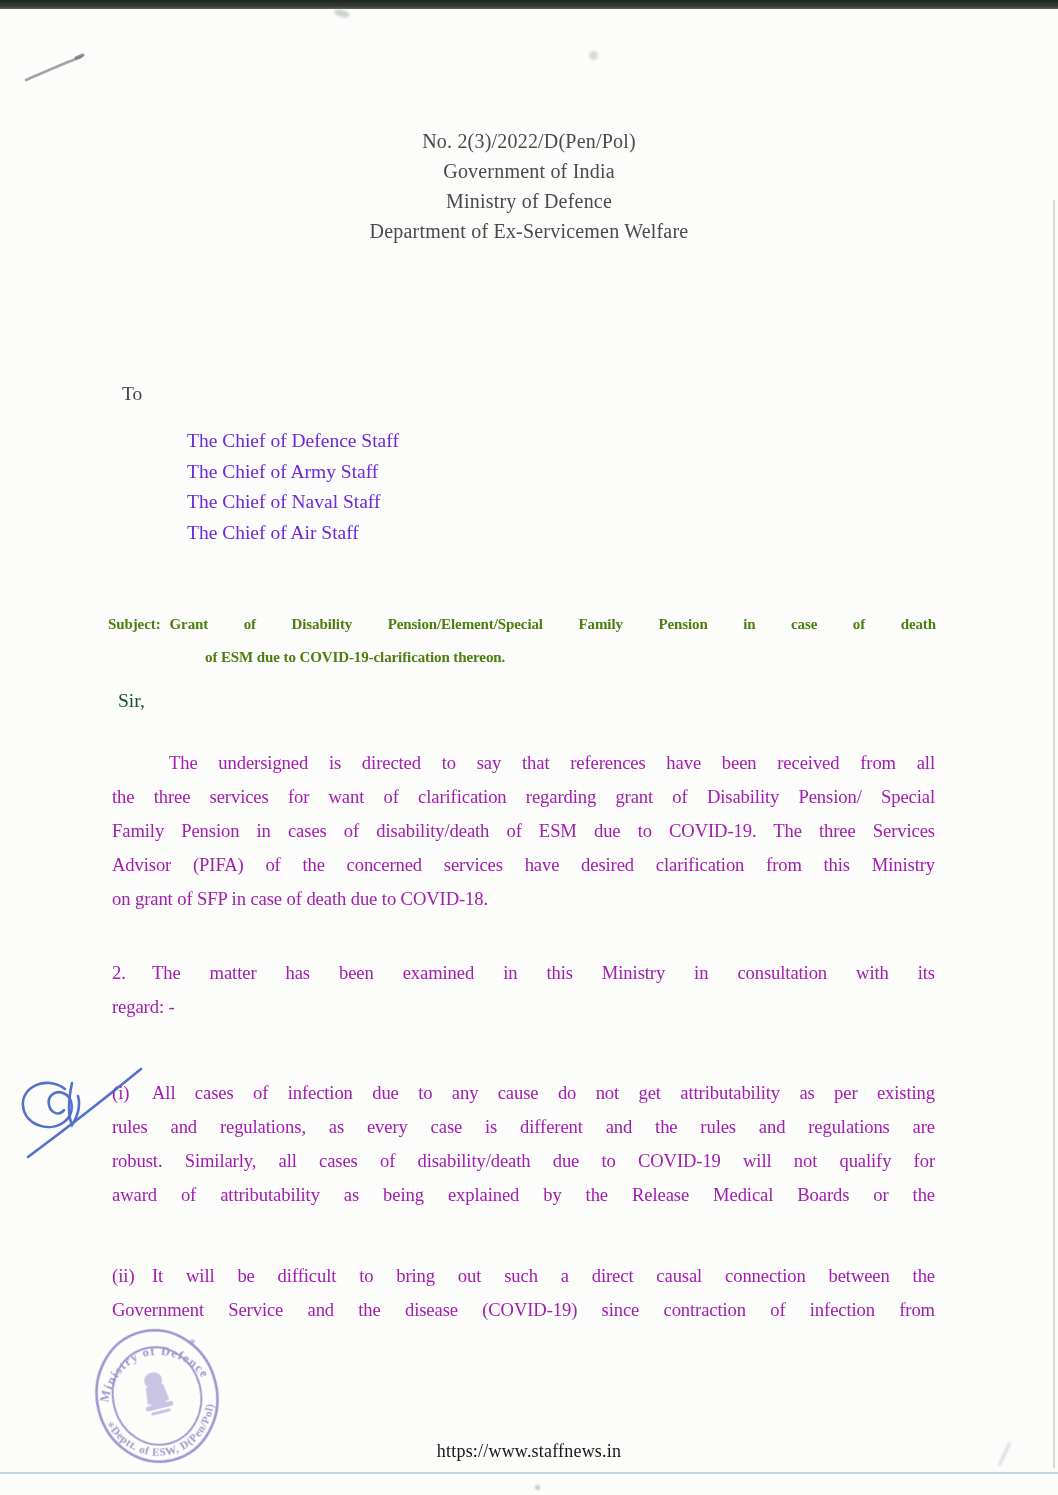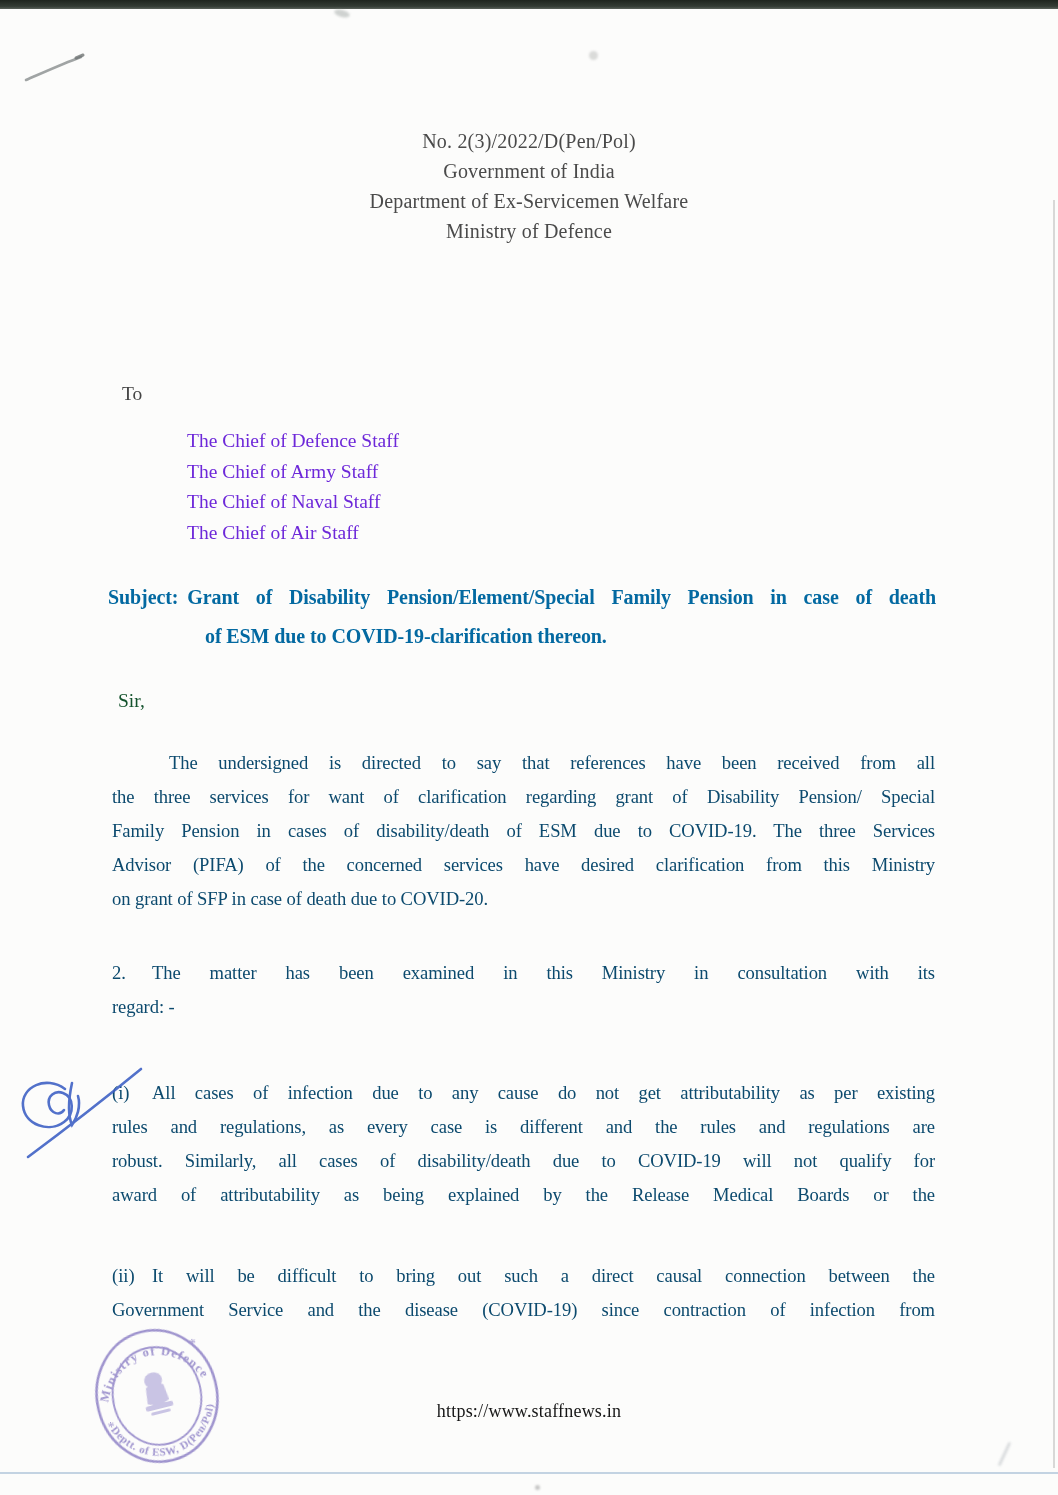--- a/index.html
+++ b/index.html
@@ -27,41 +27,41 @@
   .stamp-svg { position:absolute; left:90px; top:1322px; width:140px; height:150px; }
 
   .letterhead { position:absolute; top:126px; left:0; width:1058px; text-align:center;
     font-size:20px; line-height:30px; color:#4a4a4a; letter-spacing:.2px; }
   .dateblock { position:absolute; top:300px; right:128px; text-align:right;
     font-size:20px; line-height:32px; color:#464646; }
   .ord { font-size:12px; vertical-align:7px; }
   .to-label { position:absolute; top:383px; left:122px; font-size:19.5px; color:#444; }
   .addressees { position:absolute; top:426px; left:187px; font-size:19.5px;
     line-height:30.5px; color:#6d28d9; }
-  .subject { position:absolute; top:586px; left:108px; width:828px;
-    font-weight:bold; font-size:20px; color:#0369a1; letter-spacing:-.1px; }
+  .subject { position:absolute; top:616px; left:108px; width:828px;
+    font-weight:bold; font-size:15px; color:#4d7c0f; letter-spacing:-.1px; }
   .subj-l1 { text-align:justify; text-align-last:justify; }
   .subj-label { margin-right:9px; }
   .subj-l2 { margin-top:16px; padding-left:97px; }
   .salutation { position:absolute; top:690px; left:118px; font-size:19.5px; color:#14532d; }
 
   .para { position:absolute; left:112px; width:823px; font-size:18.6px;
-    line-height:34px; color:#0c4a6e; }
+    line-height:34px; color:#a21caf; }
   .para1 { top:746px; }
   .para2 { top:956px; }
   .itemi { top:1076px; }
   .itemii { top:1259px; }
   .pnum { position:absolute; left:0; top:0; }
   .bline { text-align:justify; text-align-last:justify; height:34px; overflow:hidden;
     letter-spacing:-.1px; }
   .bline.last { text-align-last:left; }
   .bline.first { text-indent:40px; }
   .para1 .bline.first { text-indent:57px; }
 
-  .footer-url { position:absolute; top:1401px; left:0; width:1058px; text-align:center;
+  .footer-url { position:absolute; top:1441px; left:0; width:1058px; text-align:center;
     font-size:18px; font-weight:500; color:#161616; letter-spacing:.2px; }
 </style>
 </head>
 <body>
 
 <div class="page">
 
   <div class="scan-band"></div>
   <div class="right-edge"></div>
   <div class="smudge smudge1"></div>
@@ -70,22 +70,22 @@
   <div class="smudge smudge4"></div>
 
   <svg class="pen-slash" viewBox="0 0 64 38">
     <path d="M 4,32 C 18,26 40,16 59,9" stroke="#8f9494" stroke-width="2.6" fill="none" stroke-linecap="round" opacity="0.85"></path>
     <path d="M 54,10 L 61,7" stroke="#6f7474" stroke-width="3" fill="none" stroke-linecap="round" opacity="0.8"></path>
   </svg>
 
   <div class="letterhead">
     <div>No. 2(3)/2022/D(Pen/Pol)</div>
     <div>Government of India</div>
+    <div>Ministry of Defence</div>
     <div>Department of Ex-Servicemen Welfare</div>
-    <div>Ministry of Defence</div>
   </div>
 
 
   <div class="to-label">To</div>
 
   <div class="addressees">
 
   <div class="addr-line">The Chief of Defence Staff</div>
       <div class="addr-line">The Chief of Army Staff</div>
       <div class="addr-line">The Chief of Naval Staff</div>
@@ -98,21 +98,21 @@
   </div>
 
   <div class="salutation">Sir,</div>
 
   <div class="para para1">
 
   <div class="bline first">The undersigned is directed to say that references have been received from all</div>
       <div class="bline">the three services for want of clarification regarding grant of Disability Pension/ Special</div>
       <div class="bline">Family Pension in cases of disability/death of ESM due to COVID-19. The three Services</div>
       <div class="bline">Advisor (PIFA) of the concerned services have desired clarification from this Ministry</div>
-      <div class="bline last">on grant of SFP in case of death due to COVID-20.</div>
+      <div class="bline last">on grant of SFP in case of death due to COVID-18.</div>
     </div>
 
   <div class="para para2">
     <span class="pnum">2.</span>
 
   <div class="bline first">The matter has been examined in this Ministry in consultation with its</div>
       <div class="bline last">regard: -</div>
     </div>
 
   <div class="para itemi">

